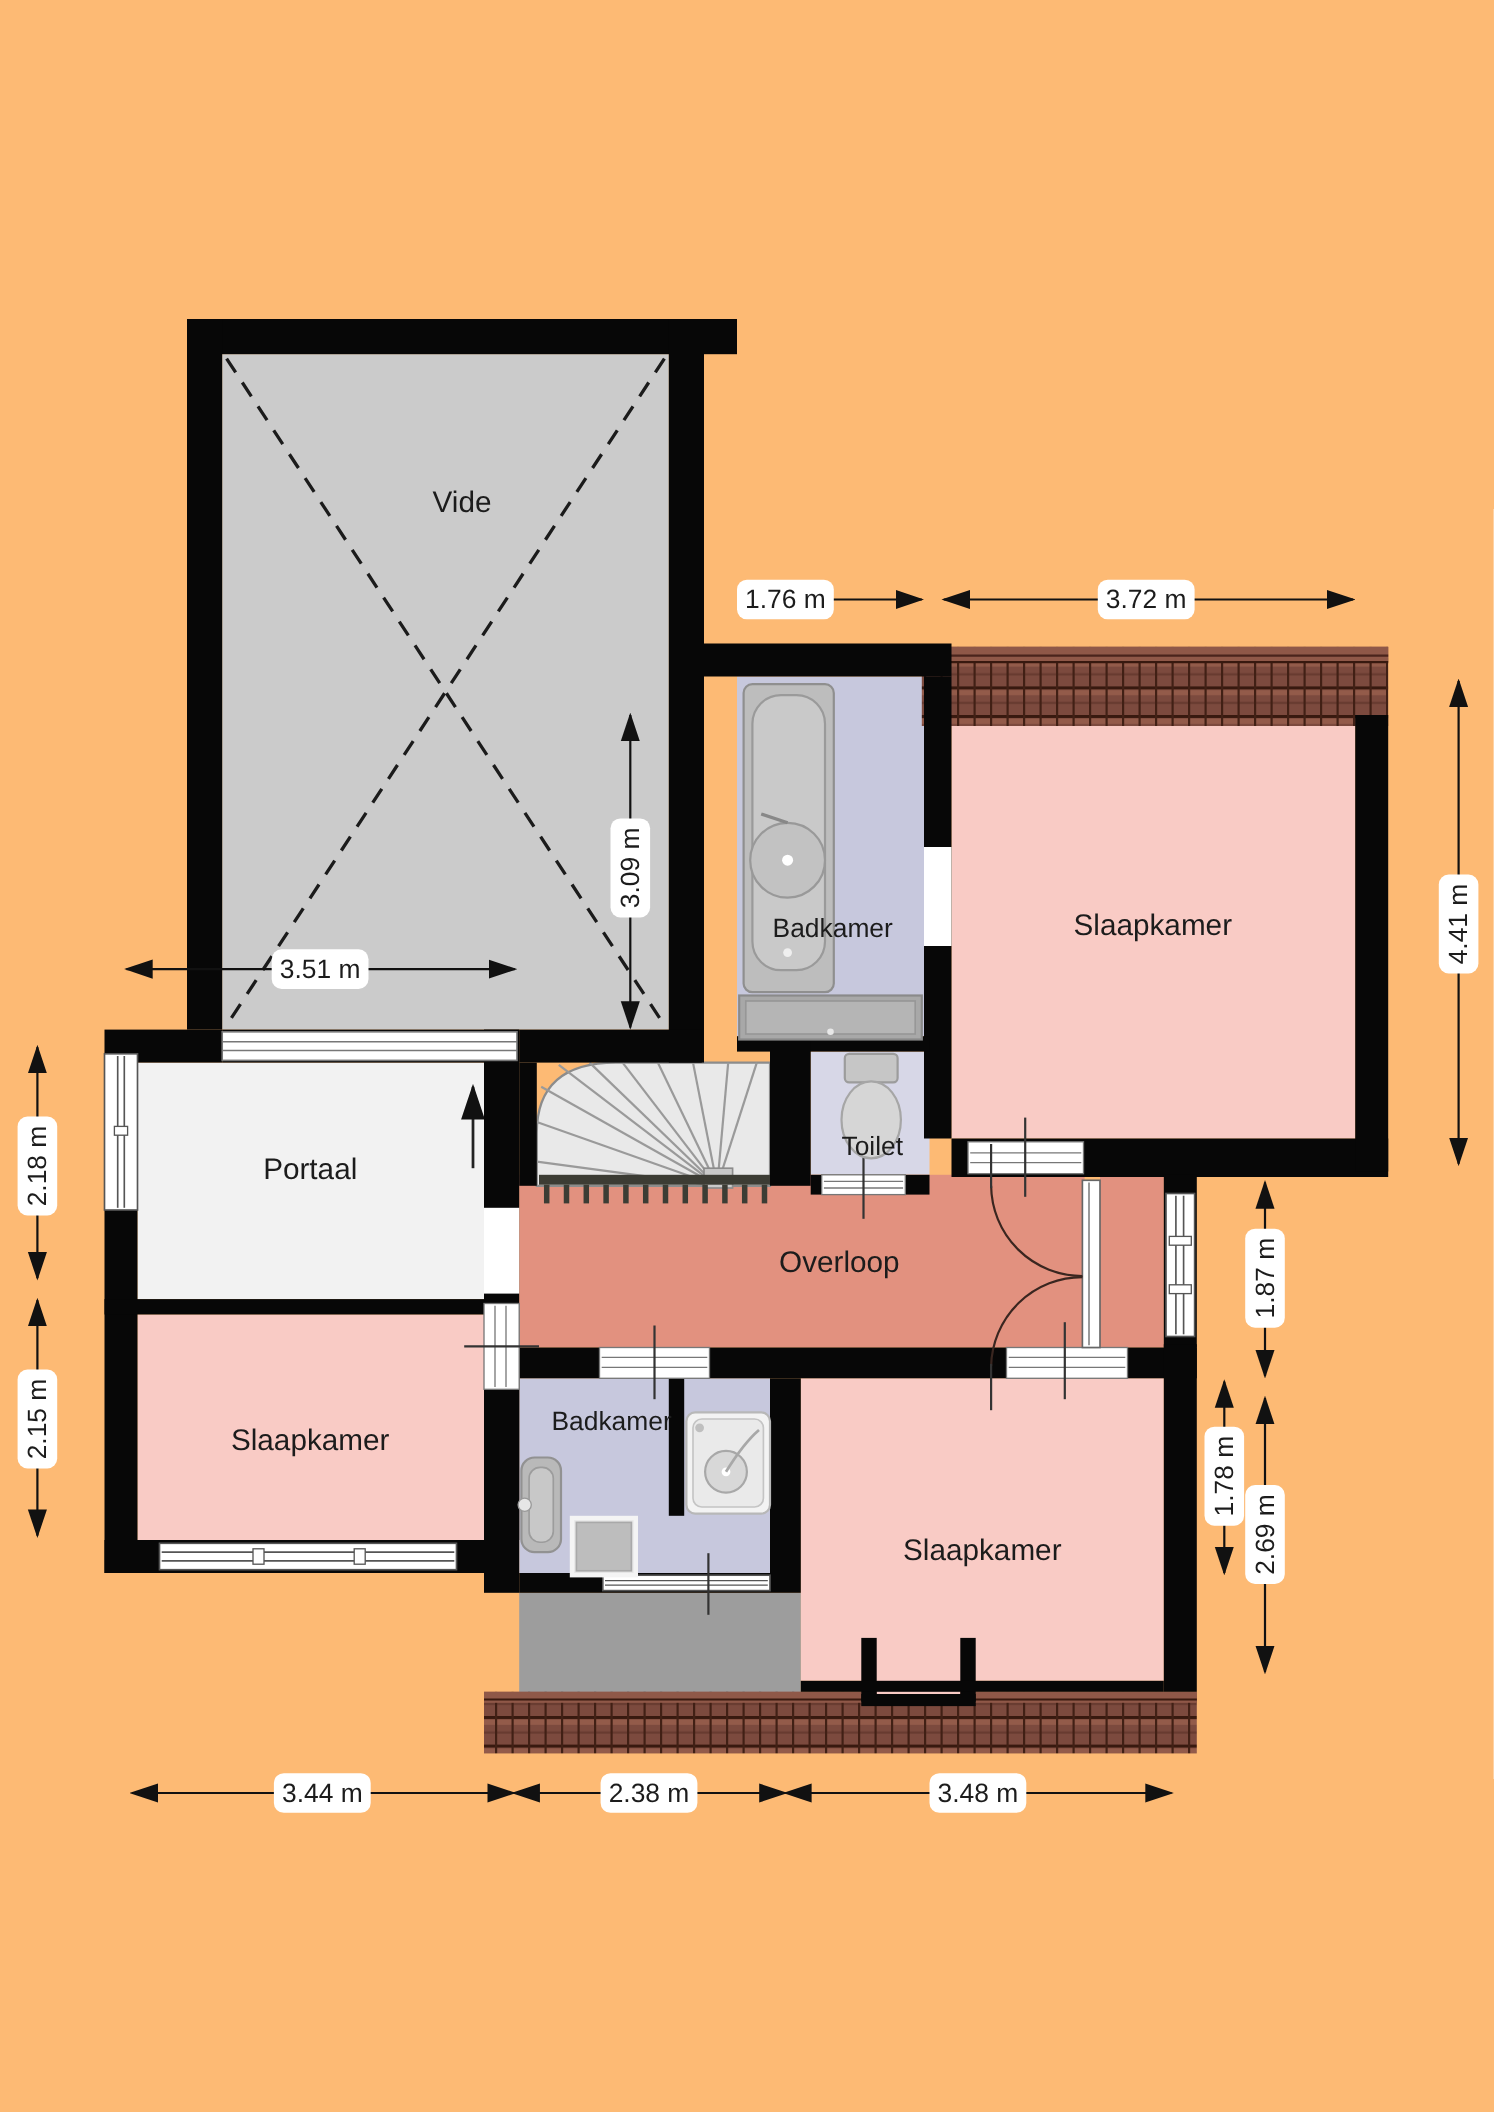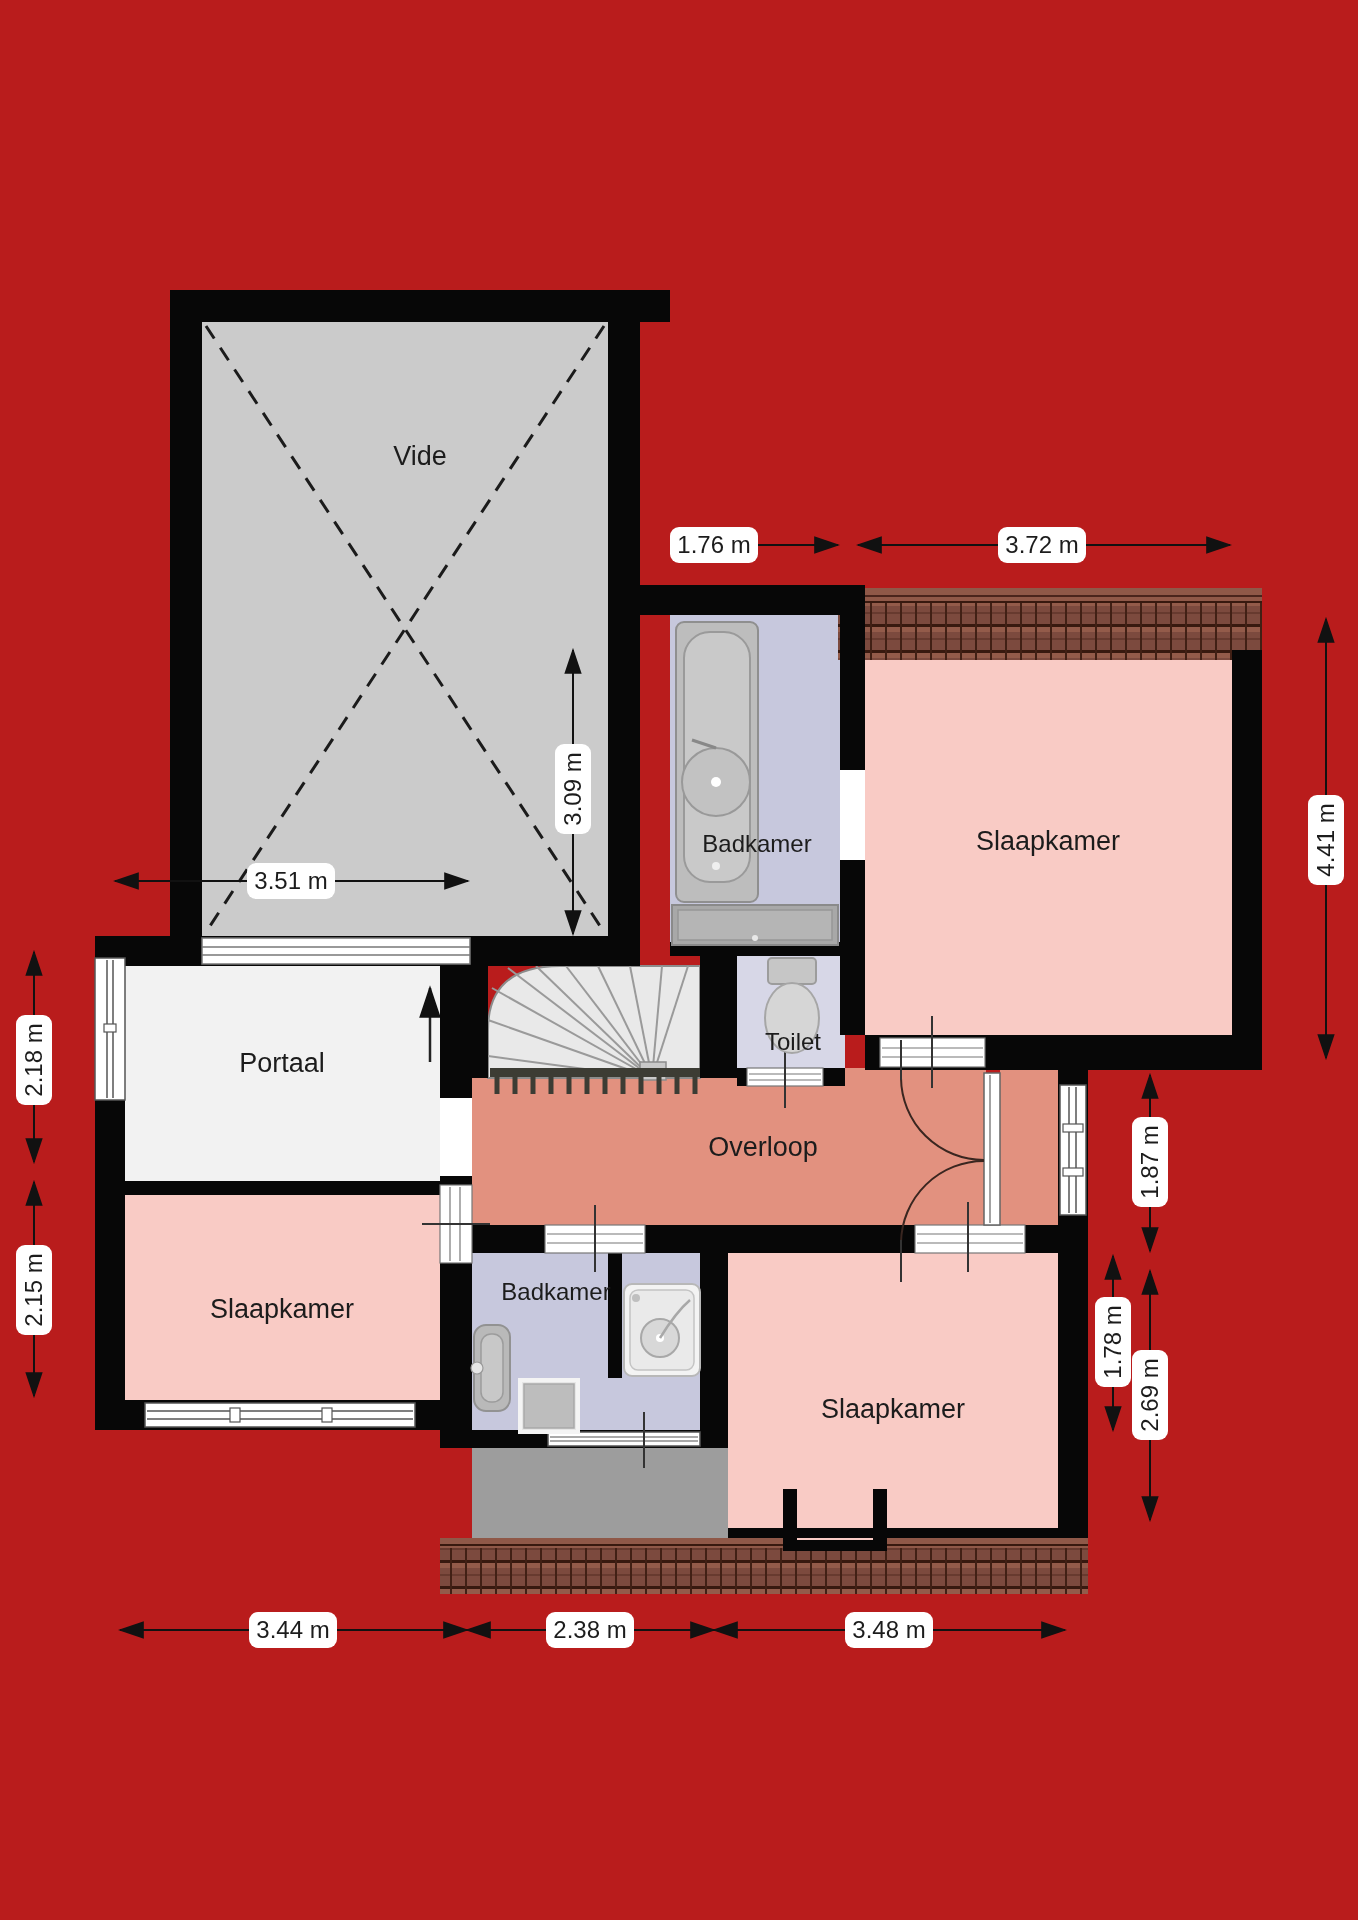--- a/index.html
+++ b/index.html
@@ -1,16 +1,16 @@
 <!DOCTYPE html>
 <html><head>
 <meta charset="utf-8">
 <style>
   html,body{margin:0;padding:0;background:#ffffff;}
-  #stage{width:1358px;height:1920px;position:relative;background:#b91c1c;
+  #stage{width:1358px;height:1920px;position:relative;background:#fdba74;
          font-family:"Liberation Sans", sans-serif;}
   svg{display:block;}
   text{font-family:"Liberation Sans", sans-serif;fill:#1c1c1c;}
   .room-label{font-size:27px;}
   .room-label-small{font-size:24px;}
   .dim-label{font-size:24px;}
 </style>
 </head>
 <body>
 

